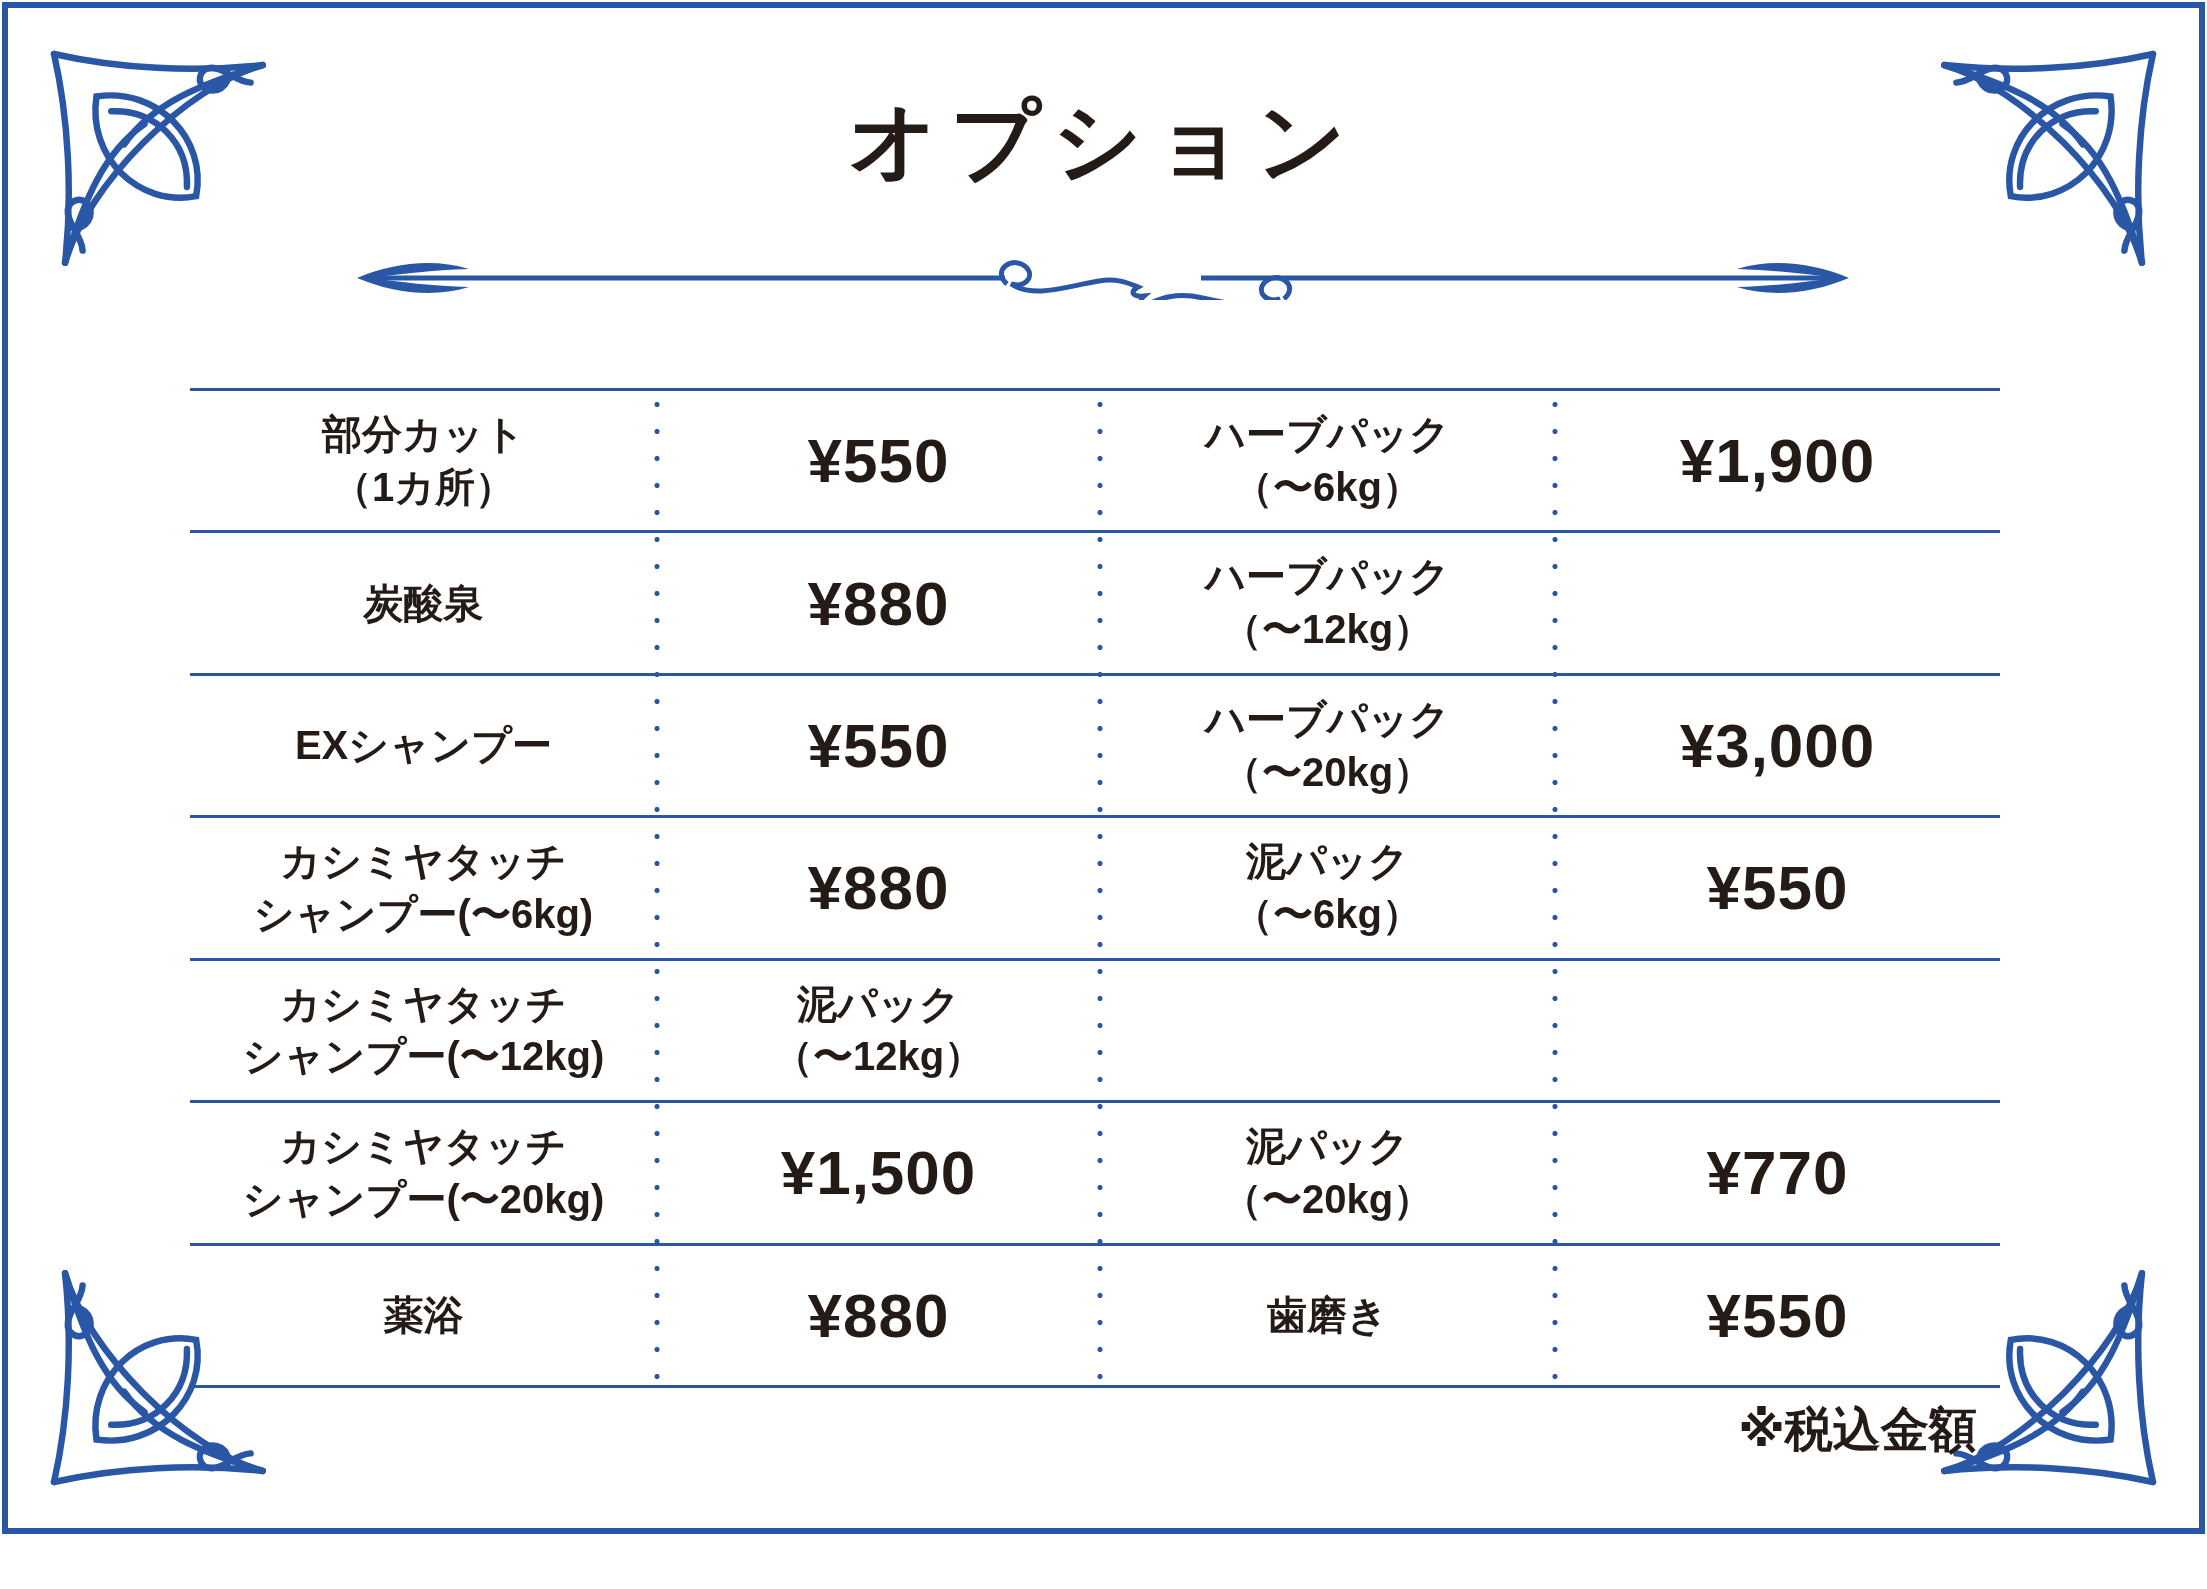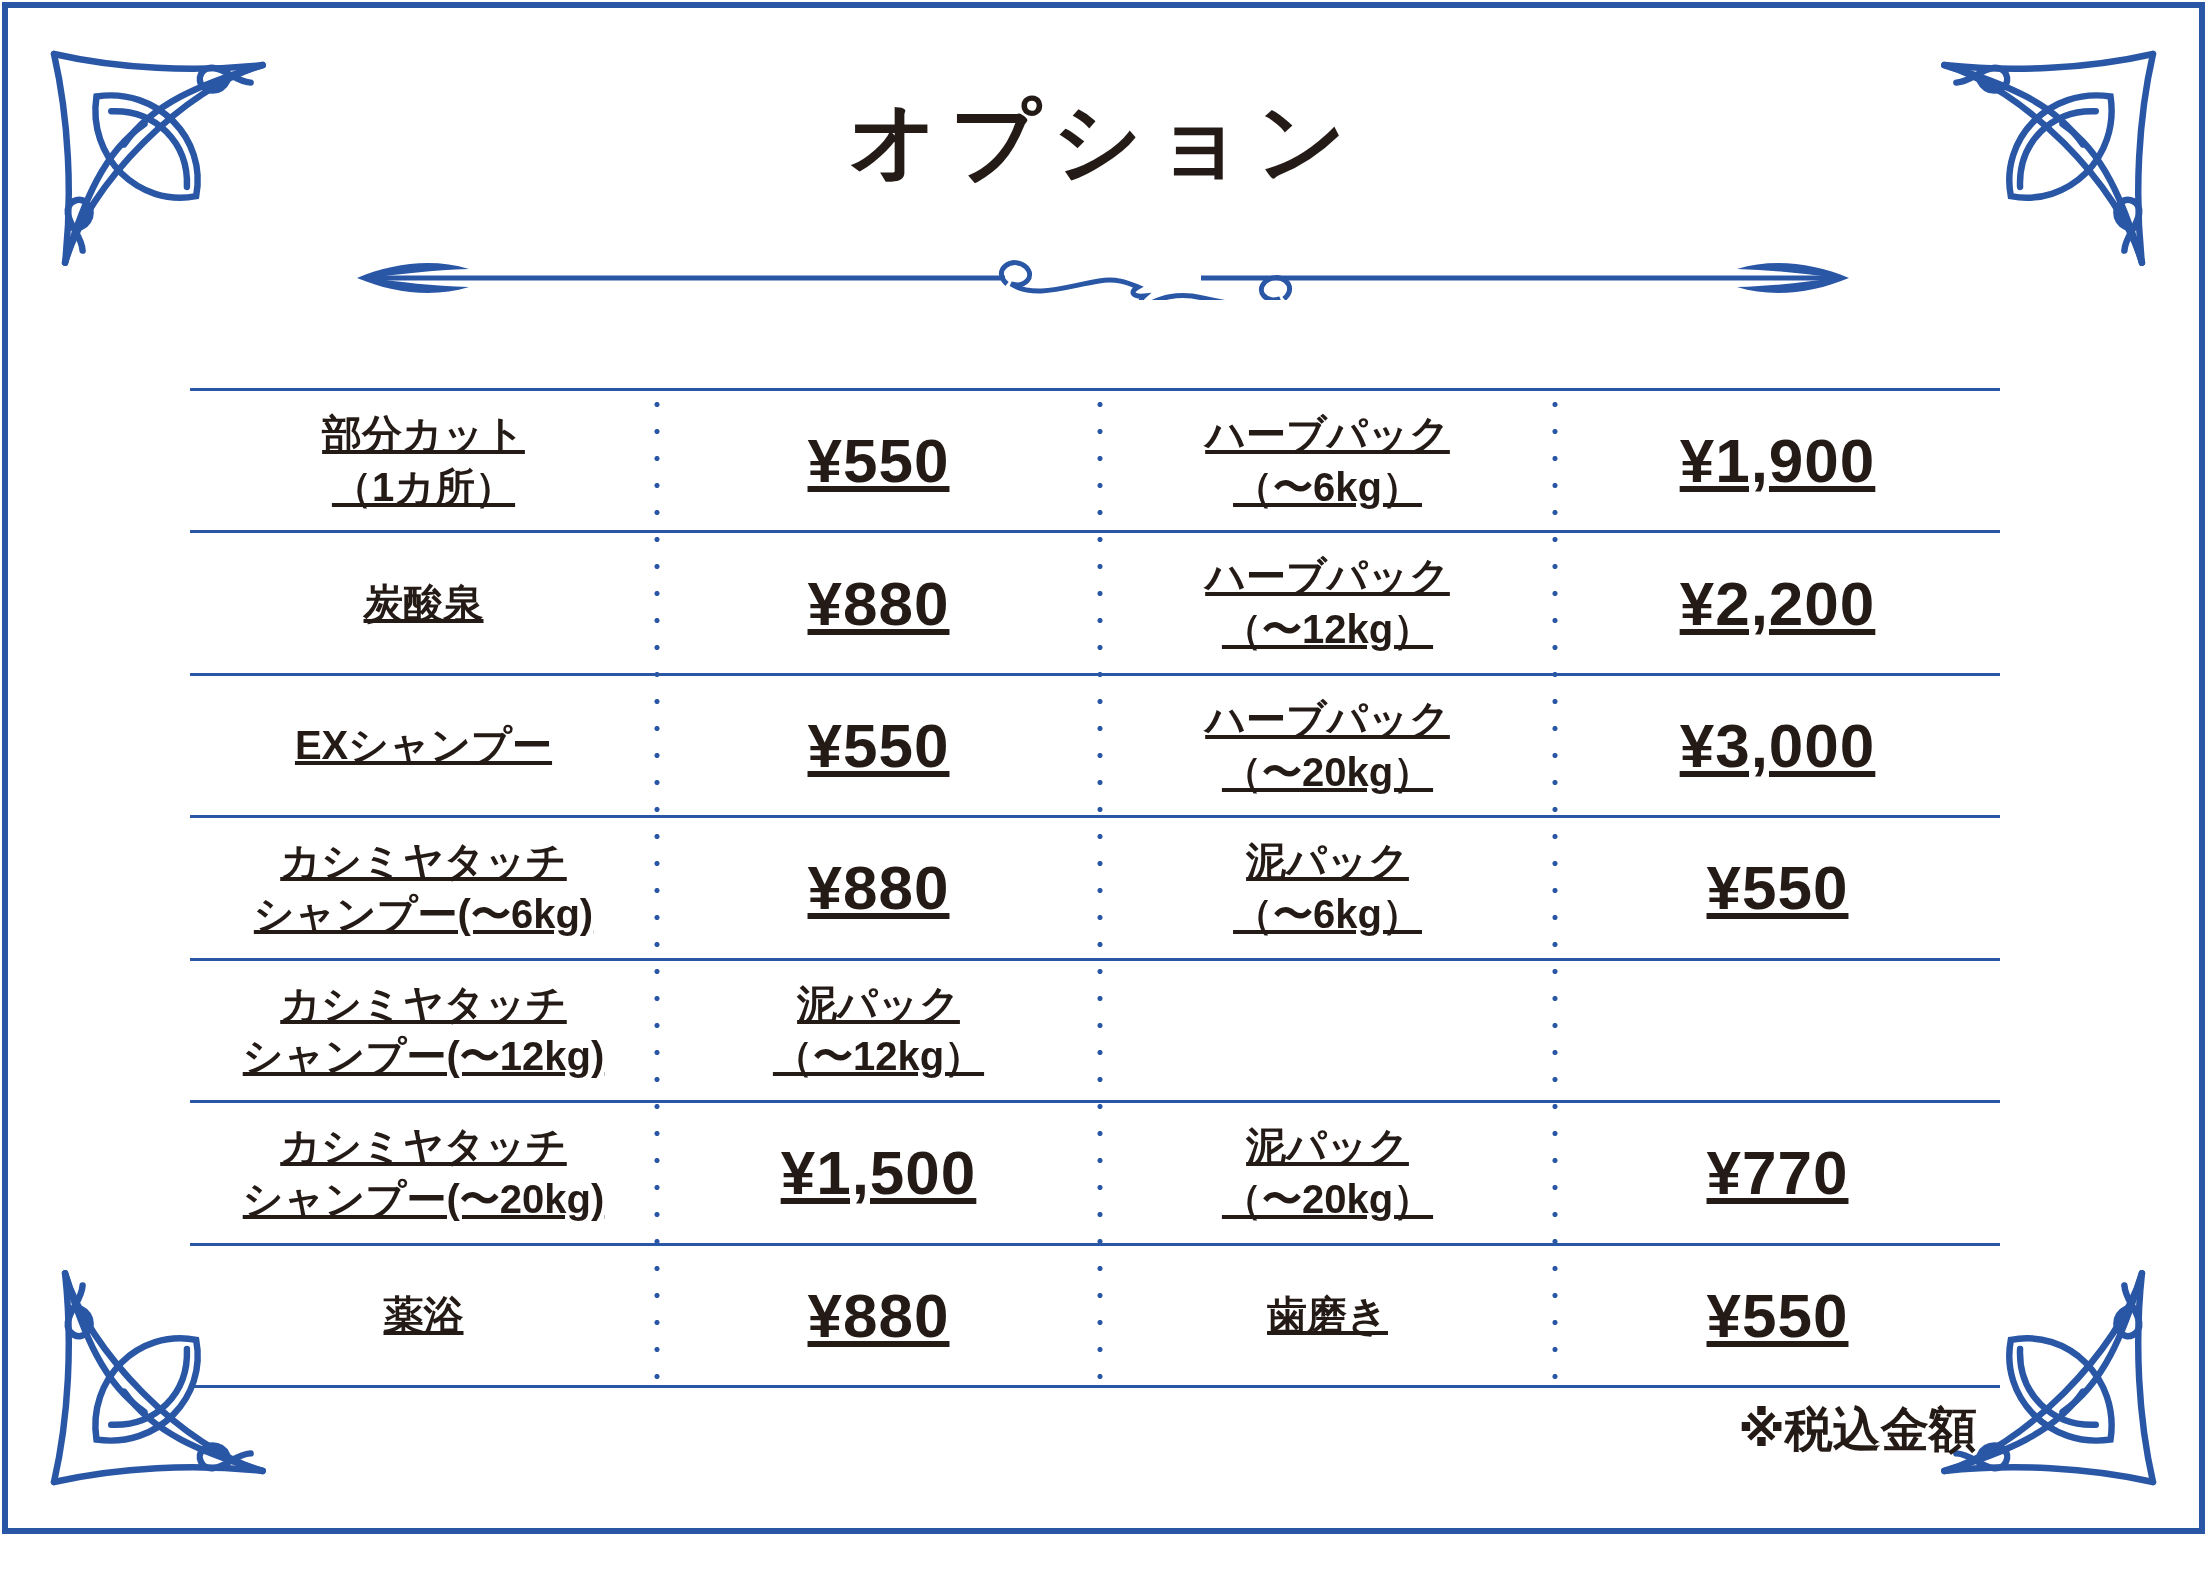--- a/index.html
+++ b/index.html
@@ -39,21 +39,20 @@
   .table{
     position:absolute;left:190px;top:388px;width:1810px;height:997px;
     display:flex;flex-direction:column;
     border-bottom:3px solid var(--blue);
   }
   .row{
     flex:1;
     display:grid;
     grid-template-columns:467px 443px 455px 445px;
     border-top:3px solid var(--blue);
-    text-decoration:underline;
   }
   .cell{display:flex;align-items:center;justify-content:center;text-align:center;}
   .name{flex-direction:column;font-weight:bold;font-size:40px;line-height:1.32;}
   .name span:empty{display:none;}
   .price{font-weight:bold;font-size:62px;letter-spacing:1px;}
   .vdots{
     position:absolute;top:3px;bottom:-14px;width:6px;
     background-image:radial-gradient(circle, var(--blue) 2.2px, rgba(255,255,255,0) 2.9px);
     background-size:6px 27px;
     background-repeat:repeat-y;
@@ -141,21 +140,20 @@
     <div class="row">
       <div class="cell name">
         <span>炭酸泉</span>
 
       </div>
       <div class="cell price">¥880</div>
       <div class="cell name">
         <span>ハーブパック</span>
         <span>（〜12kg）</span>
       </div>
-      <div class="cell price">¥2,200</div>
     </div>
 
     <div class="row">
       <div class="cell name">
         <span>EXシャンプー</span>
 
       </div>
       <div class="cell price">¥550</div>
       <div class="cell name">
         <span>ハーブパック</span>

